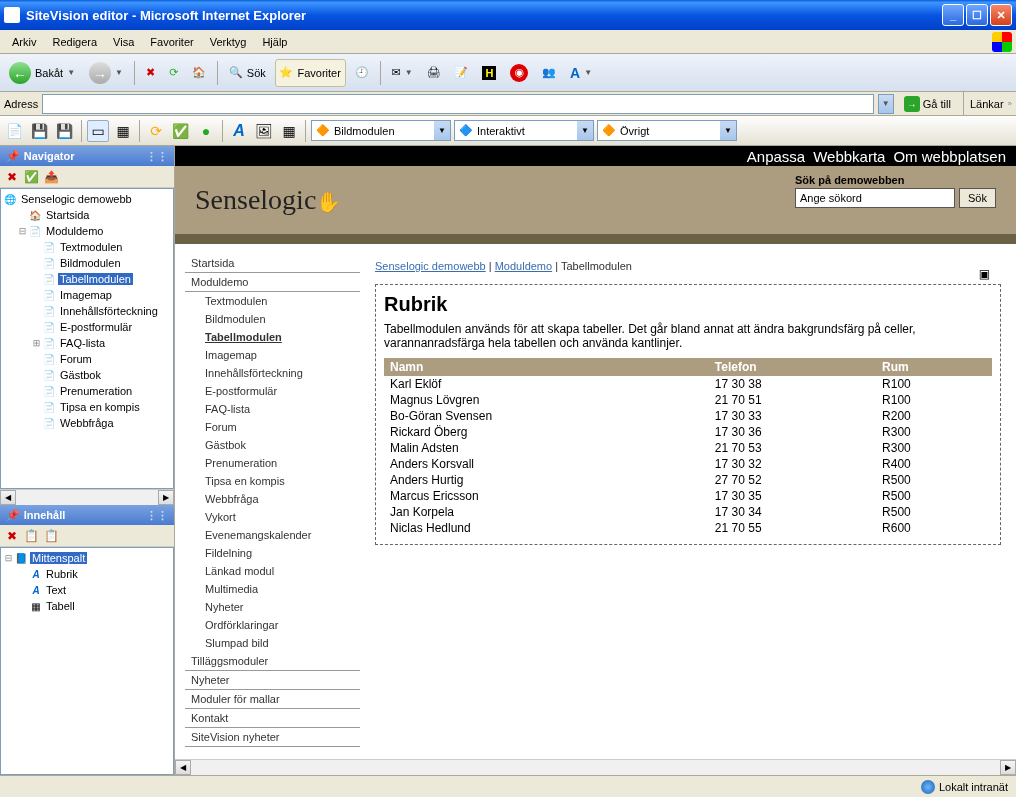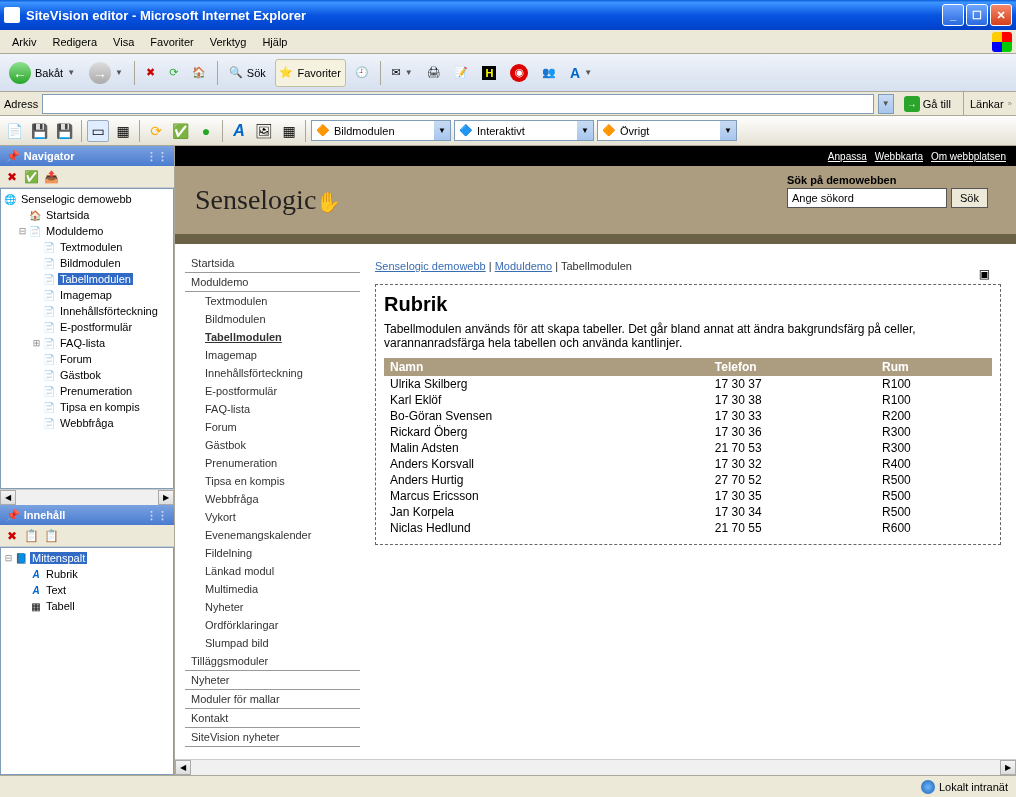--- a/index.html
+++ b/index.html
@@ -67,24 +67,24 @@
 .tree-scroll .sbtn { width: 16px; background: linear-gradient(to bottom, #f5f5f5, #ddd); border: 1px solid #aaa; display: flex; align-items: center; justify-content: center; font-size: 8px; }
 .tree-scroll .strack { flex: 1; background: #f0f0f0; }
 
 
 .content-panel { height: 270px; display: flex; flex-direction: column; }
 .content-tree { flex: 1; background: #fff; border: 1px solid #7f9db9; padding: 2px; }
 
 
 .page-frame { width: 100%; height: 100%; overflow: auto; }
 .page-top { background: #000; height: 20px; display: flex; justify-content: flex-end; align-items: center; padding: 0 10px; gap: 8px; }
-.page-top a { color: #fff; text-decoration: underline; font-size: 10px; }
+.page-top a { color: #fff; font-size: 15px; }
 .page-banner { background: #ad9d80; height: 68px; display: flex; align-items: center; padding: 0 20px; position: relative; }
 .logo { font-family: Georgia, serif; font-size: 28px; color: #222; }
-.search-area { position: absolute; right: 28px; top: 8px; color: #000; font-size: 11px; }
+.search-area { position: absolute; right: 20px; top: 8px; color: #000; font-size: 11px; }
 .search-area .slabel { font-weight: bold; margin-bottom: 2px; }
 .search-row { display: flex; gap: 4px; }
 .search-input { width: 160px; height: 20px; border: 1px solid #555; padding: 0 4px; font-size: 11px; }
 .search-btn { height: 20px; padding: 0 8px; background: #ece9d8; border: 1px solid #555; font-size: 11px; }
 .banner-bottom { height: 10px; background: #6b6147; }
 
 .page-body { display: flex; padding: 10px 0 0 0; }
 .side-nav { width: 185px; padding-left: 10px; }
 .side-nav .sn-item { display: block; padding: 3px 6px; color: #333; text-decoration: none; border-bottom: 1px solid #999; }
 .side-nav .sn-sub { padding-left: 20px; border-bottom: none; color: #333; }
@@ -438,27 +438,27 @@
             <table class="data">
               <thead>
                   <tr id="thead-row">
                     <th>Namn</th>
                     <th>Telefon</th>
                     <th>Rum</th>
                   </tr>
                 </thead>
               <tbody id="tbody">
                   <tr>
-                    <td>Ulrika Skilberg</td>
-                    <td>17 30 37</td>
-                    <td>R100</td>
-                  </tr>
-                  <tr>
                     <td>Karl Eklöf</td>
                     <td>17 30 38</td>
+                    <td>R100</td>
+                  </tr>
+                  <tr>
+                    <td>Magnus Lövgren</td>
+                    <td>21 70 51</td>
                     <td>R100</td>
                   </tr>
                   <tr>
                     <td>Bo-Göran Svensen</td>
                     <td>17 30 33</td>
                     <td>R200</td>
                   </tr>
                   <tr>
                     <td>Rickard Öberg</td>
                     <td>17 30 36</td>

